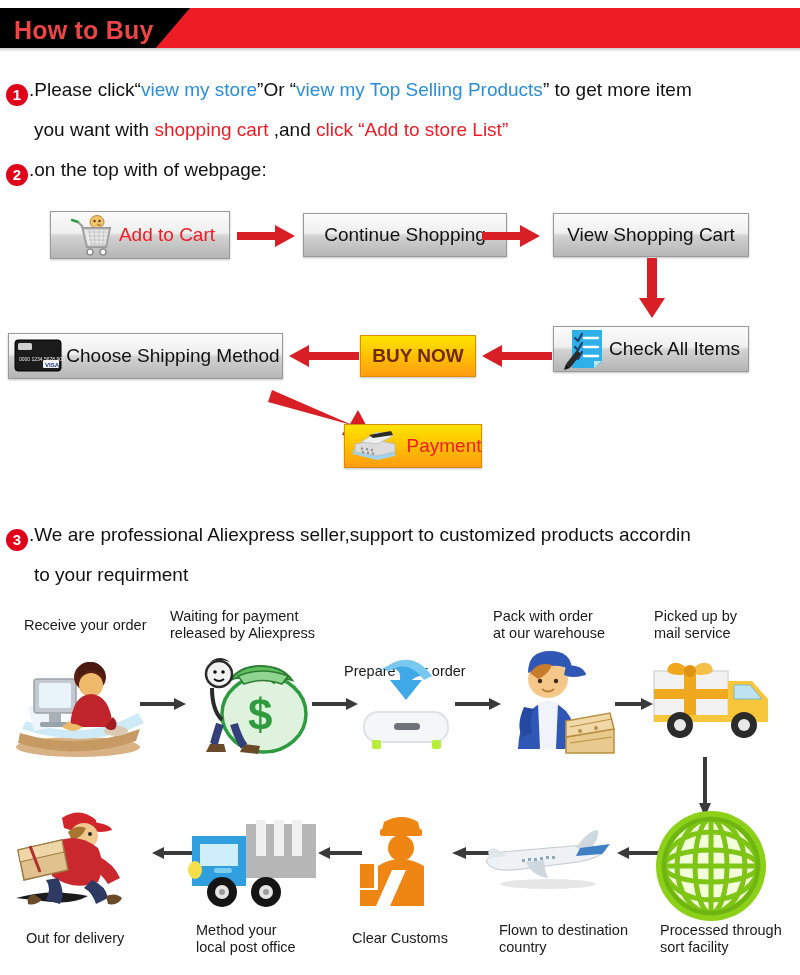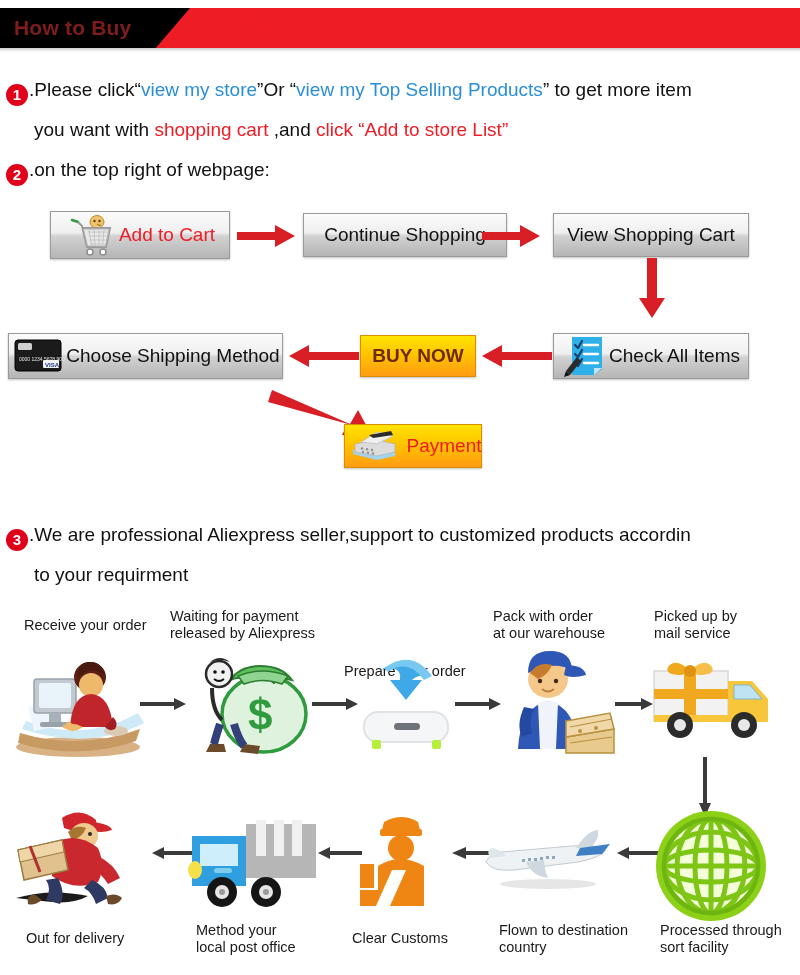--- a/index.html
+++ b/index.html
@@ -32,22 +32,22 @@
     left: 0; top: 0;
     width: 190px; height: 40px;
     background: #000;
     -webkit-clip-path: polygon(0 0, 100% 0, 82% 100%, 0 100%);
     clip-path: polygon(0 0, 100% 0, 82% 100%, 0 100%);
     z-index: 3;
   }
   .banner-title {
     position: absolute;
     left: 14px; top: 8px;
-    color: #7f1d1d;
-    font-size: 21px;
+    color: #ef4444;
+    font-size: 25px;
     font-weight: bold;
     letter-spacing: 0.2px;
     white-space: nowrap;
     z-index: 4;
   }
   .banner-shadow {
     position: absolute;
     left: 0; top: 40px;
     width: 800px; height: 4px;
     background: linear-gradient(to bottom, rgba(0,0,0,0.20), rgba(0,0,0,0));
@@ -144,21 +144,21 @@
 </div>
 
 <div class="para p1">
   <span class="num-badge">1</span><span>.Please click“</span><span class="lnk">view my store</span><span>”Or “</span><span class="lnk">view my Top Selling Products</span><span>” to get more item</span>
 </div>
 <div class="para p1b">
   <span>you want with </span><span class="red">shopping cart</span><span> ,and </span><span class="red">click “Add to store List”</span>
 </div>
 
 <div class="para p2">
-  <span class="num-badge">2</span><span>.on the top right of webpage:</span>
+  <span class="num-badge">2</span><span>.on the top with of webpage:</span>
 </div>
 
 <div class="btn" style="left:50px; top:211px; width:180px; height:48px; padding-left:4px;">
   <span class="ico">
     <svg width="46" height="42" viewBox="0 0 46 42">
       <path d="M3 6 l6 2" stroke="#2e9b3e" stroke-width="2.5" fill="none" stroke-linecap="round"></path>
       <ellipse cx="28" cy="8" rx="7" ry="6.5" fill="#f0c36b" stroke="#b98b33" stroke-width="1"></ellipse>
       <circle cx="25.5" cy="7" r="1.2" fill="#5a3b12"></circle>
         <circle cx="30.5" cy="7" r="1.2" fill="#5a3b12"></circle>
       <path d="M28 10 q2 2 4 1" stroke="#8a6420" stroke-width="1" fill="none"></path>
@@ -229,21 +229,21 @@
 <div class="btn orange" style="left:360px; top:335px; width:116px; height:42px;">
   <span class="lbl">BUY NOW</span>
 </div>
 
 <div class="arrow" style="left:482px; top:345px;">
   <svg width="70" height="22" viewBox="0 0 70 22">
     <path d="M70 7 L20 7 L20 0 L0 11 L20 22 L20 15 L70 15 Z" fill="#d81f26"></path>
   </svg>
 </div>
 
-<div class="btn" style="left:553px; top:333px; width:196px; height:46px; padding-left:2px;">
+<div class="btn" style="left:553px; top:326px; width:196px; height:46px; padding-left:2px;">
   <span class="ico">
     <svg width="44" height="42" viewBox="0 0 44 42">
       <path d="M8 2 L38 2 L38 34 L30 40 L8 40 Z" fill="#2fb0e8"></path>
       <path d="M30 40 L30 33 L38 33 Z" fill="#bfe6f7"></path>
       <g stroke="#ffffff" stroke-width="2.4" stroke-linecap="round">
         <line x1="20" y1="10" x2="34" y2="10"></line>
         <line x1="20" y1="19" x2="34" y2="19"></line>
         <line x1="20" y1="28" x2="34" y2="28"></line>
       </g>
       <g stroke="#1c3f6e" stroke-width="2.2" fill="none" stroke-linecap="round" stroke-linejoin="round">

